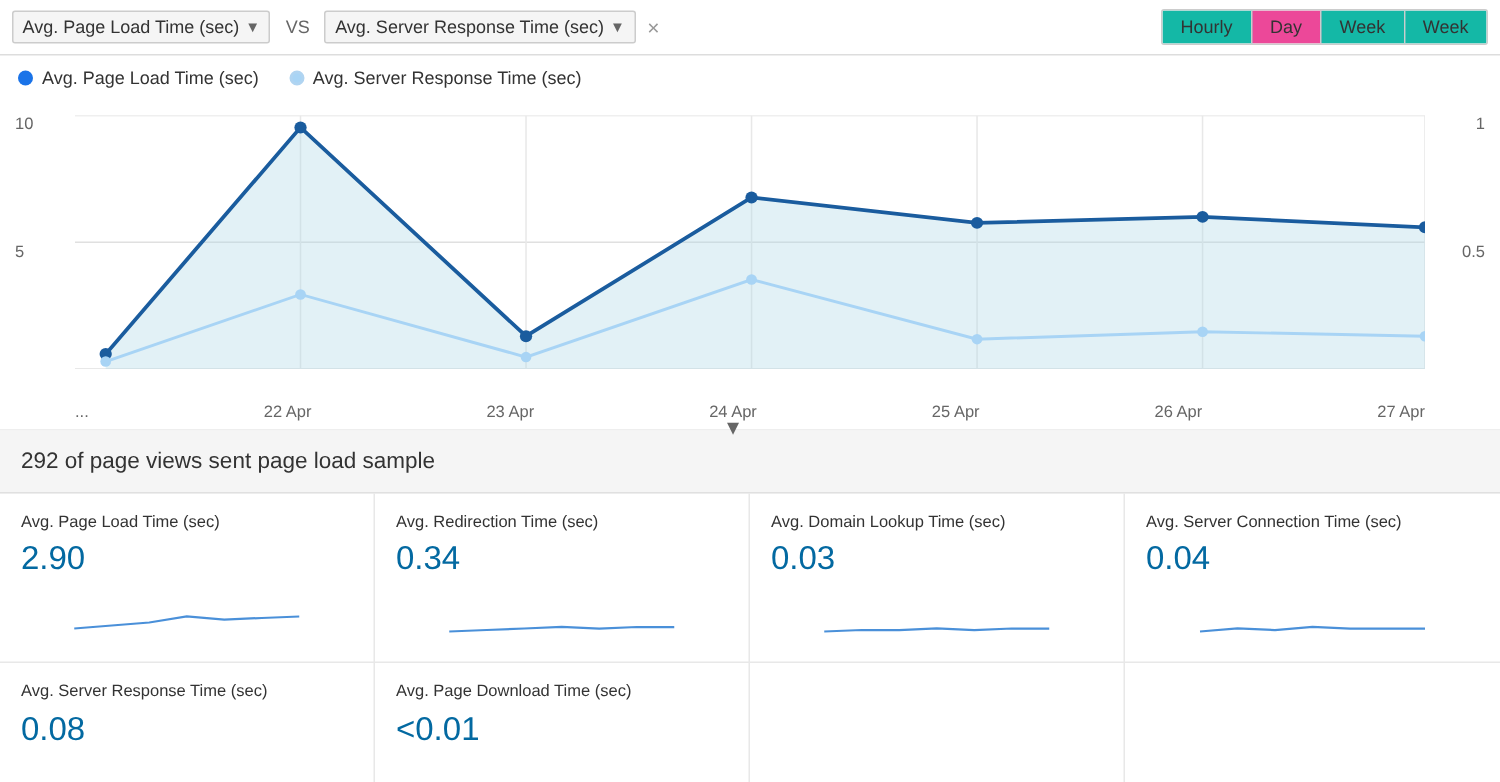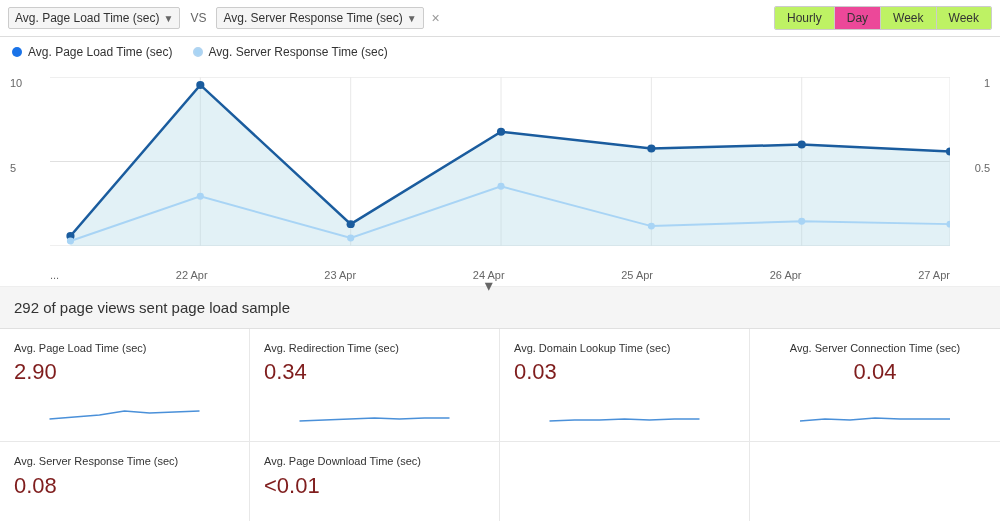--- a/index.html
+++ b/index.html
@@ -32,21 +32,21 @@
     .time-buttons {
       margin-left: auto;
       display: flex;
       border: 1px solid #ccc;
       border-radius: 2px;
       overflow: hidden;
     }
     .time-btn {
       padding: 4px 12px;
       border: none;
-      background: #bef264;
+      background: #14b8a6;
       font-size: 12px;
       cursor: pointer;
       color: #333;
       border-right: 1px solid #ccc;
     }
     .time-btn:last-child { border-right: none; }
     .time-btn.active {
       background: #ec4899;
       font-weight: normal;
       text-align: center;
@@ -135,31 +135,31 @@
     .metrics-grid {
       display: grid;
       grid-template-columns: repeat(4, 1fr);
       gap: 0;
     }
     .metric-card {
       padding: 12px 14px;
       border-right: 1px solid #e8e8e8;
       border-bottom: 1px solid #e8e8e8;
     }
-    .metric-card:nth-child(4n) { border-right: none; text-align: center; }
+    .metric-card:nth-child(4n) { border-right: none; }
     .metric-title {
       font-size: 11px;
       color: #333;
       margin-bottom: 4px;
       line-height: 1.3;
     }
     .metric-value {
       font-size: 22px;
       font-weight: 300;
-      color: #7f1d1d;
+      color: #0369a1;
       margin-bottom: 6px;
     }
     .mini-chart {
       height: 35px;
       width: 100%;
     }
 
     .bottom-metrics {
       display: grid;
       grid-template-columns: repeat(4, 1fr);

